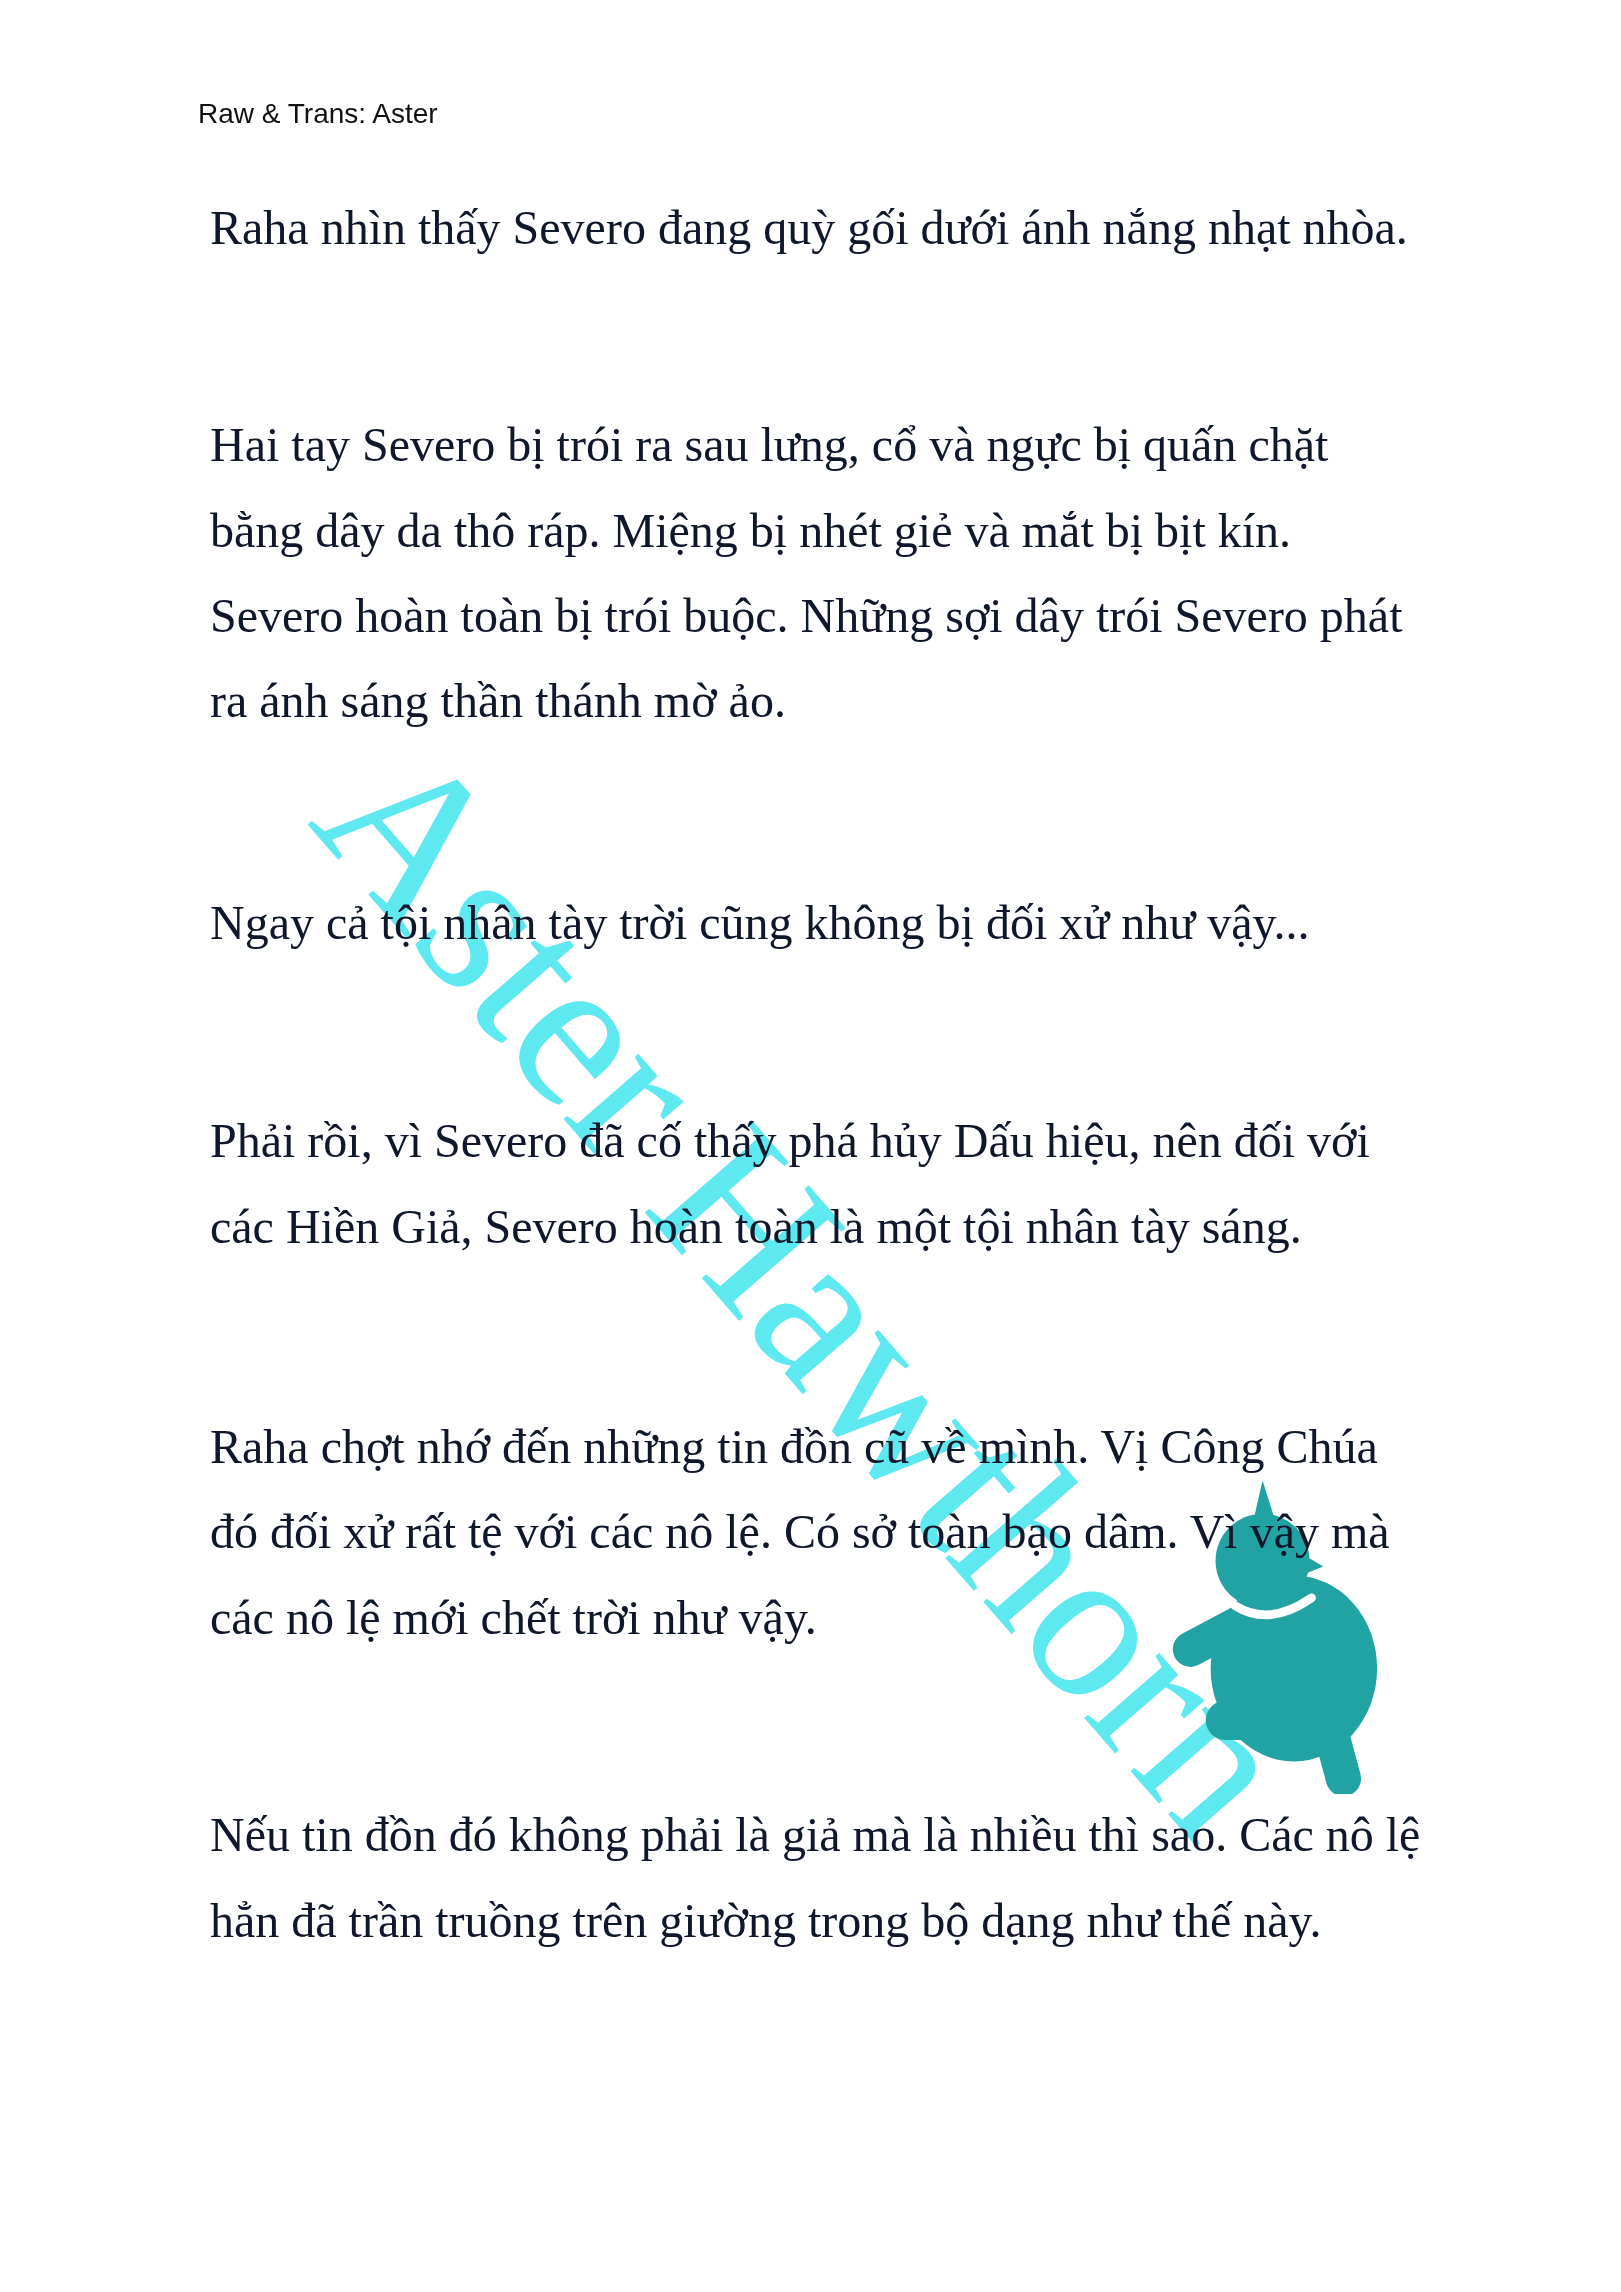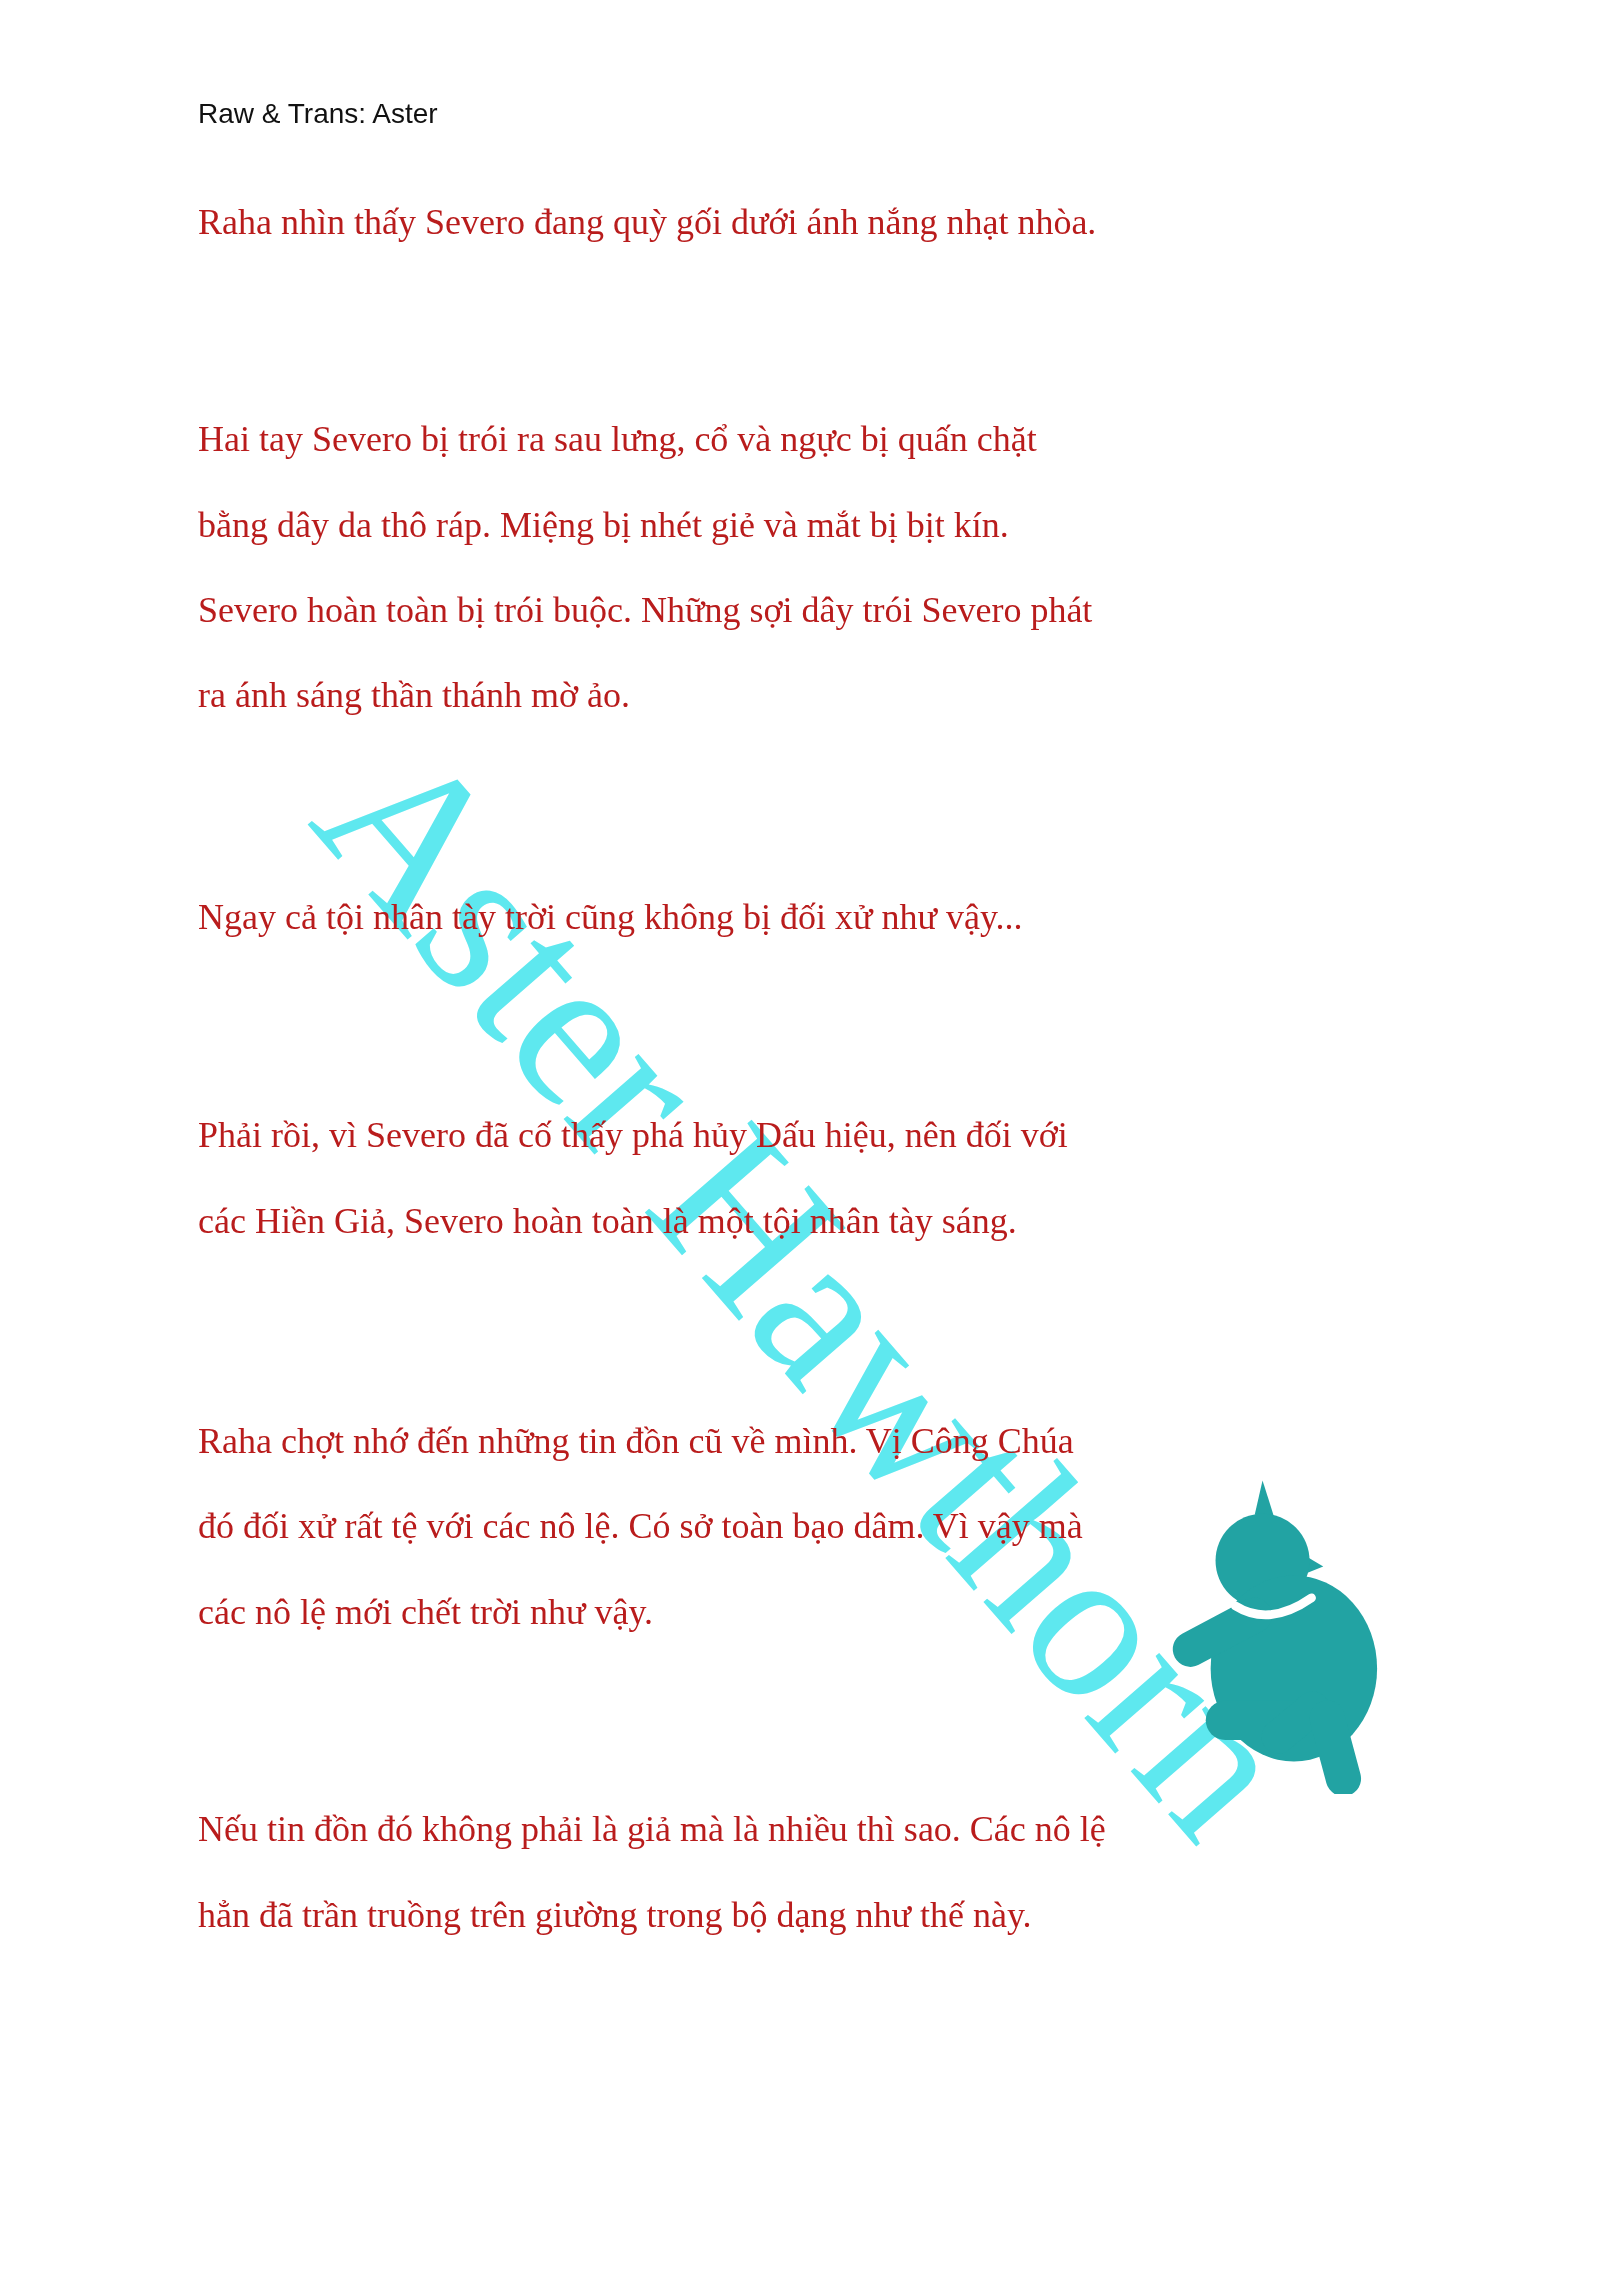--- a/index.html
+++ b/index.html
@@ -6,22 +6,22 @@
   body {
     width: 1621px; height: 2293px; background: #ffffff;
     position: relative; overflow: hidden;
   }
   .page { position: absolute; left: 0; top: 0; width: 1621px; height: 2293px; }
   .header {
     position: absolute; left: 198px; top: 98px;
     font-family: "Liberation Sans", sans-serif; font-size: 28px; color: #111;
   }
   .line {
-    position: absolute; left: 198px;
-    font-family: "Liberation Serif", serif; font-size: 36px; color: #b91c1c;
+    position: absolute; left: 210px;
+    font-family: "Liberation Serif", serif; font-size: 48px; color: #0f172a;
     white-space: nowrap; line-height: 1;
   }
   .watermark {
     position: absolute; left: 162px; top: 1000px;
     font-family: "Liberation Serif", serif; font-size: 216px; color: #5ee8ef;
     transform-origin: 0 0; transform: rotate(49deg) translate(-39px,-421px);
     white-space: nowrap; opacity: 1; pointer-events: none; z-index: 0;
     letter-spacing: -2px;
   }
   .text-layer { position: absolute; inset: 0; z-index: 2; }

